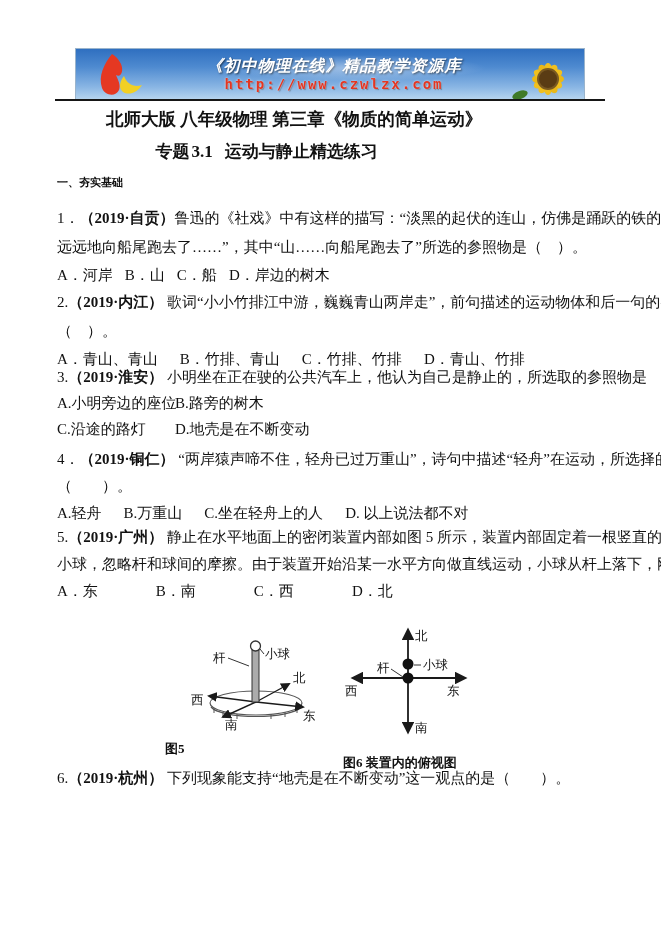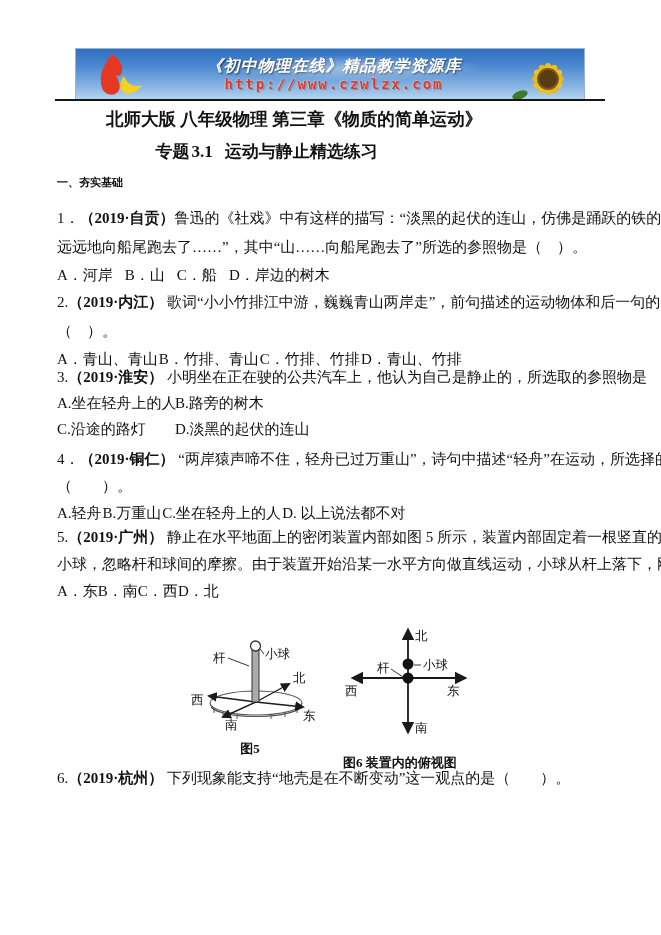--- a/index.html
+++ b/index.html
@@ -29,30 +29,30 @@
   .doc-subtitle .rest{margin-left:10px;}
   .section-heading{position:absolute;left:57px;top:175px;font-size:11px;font-weight:bold;}
   
   .q{position:absolute;left:57px;width:556px;font-size:15px;}
   .ln{white-space:nowrap;}
   .lh285 .ln{line-height:28.5px;}
   .lh27 .ln{line-height:27px;}
   .lh26 .ln{line-height:26px;}
   .qsrc{font-weight:bold;text-align:right;}
   .opts{display:flex;text-align:center;}
-  .g12{gap:12px;} .g15{gap:1px;} .g58{}
+  .g12{gap:12px;} .g15{gap:22px;} .g58{gap:58px;}
   .optcol{display:inline-block;width:118px;}
   
   .figures-row{position:absolute;left:57px;top:612px;width:547px;height:150px;}
   .fig{position:absolute;}
   .fig5{left:108px;top:10px;width:170px;}
   .fig6{left:278px;top:10px;width:160px;}
   .fig svg text{font-size:12.5px;fill:#111;font-family:"Liberation Serif","DejaVu Serif",serif;}
   .fig-caption{font-size:13px;font-weight:bold;white-space:nowrap;}
-  .fig5 .fig-caption{text-align:center;margin-top:2px;}
+  .fig5 .fig-caption{text-align:left;margin-top:2px;}
   .fig6 .fig-caption{padding-left:8px;margin-top:10px;}
 </style>
 </head>
 <body>
 
 <div class="page">
 
   <div class="banner">
     <div class="cloud"></div>
     <div class="logo-wrap">
@@ -106,22 +106,22 @@
     <div class="ln opts g15">
       <span>A．青山、青山</span>
       <span>B．竹排、青山</span>
       <span>C．竹排、竹排</span>
       <span>D．青山、竹排</span>
     </div>
   </div>
 
   <div class="q lh26" style="top:364px;">
     <div class="ln"><span>3.</span><b class="qsrc">（2019·淮安）</b> <span>小明坐在正在驶的公共汽车上，他认为自己是静止的，所选取的参照物是</span></div>
-    <div class="ln"><span class="optcol">A.坐在轻舟上的人</span><span>B.路旁的树木</span></div>
-    <div class="ln"><span class="optcol">C.沿途的路灯</span><span>D.淡黑的起伏的连山</span></div>
+    <div class="ln"><span class="optcol">A.小明旁边的座位</span><span>B.路旁的树木</span></div>
+    <div class="ln"><span class="optcol">C.沿途的路灯</span><span>D.地壳是在不断变动</span></div>
   </div>
 
   <div class="q lh27" style="top:446px;">
     <div class="ln"><span>4．</span><b class="qsrc">（2019·铜仁）</b> <span>“两岸猿声啼不住，轻舟已过万重山”，诗句中描述“轻舟”在运动，所选择的参照物是</span></div>
     <div class="ln">（　　）。</div>
     <div class="ln opts g15">
       <span>A.轻舟</span>
       <span>B.万重山</span>
       <span>C.坐在轻舟上的人</span>
       <span>D. 以上说法都不对</span>

